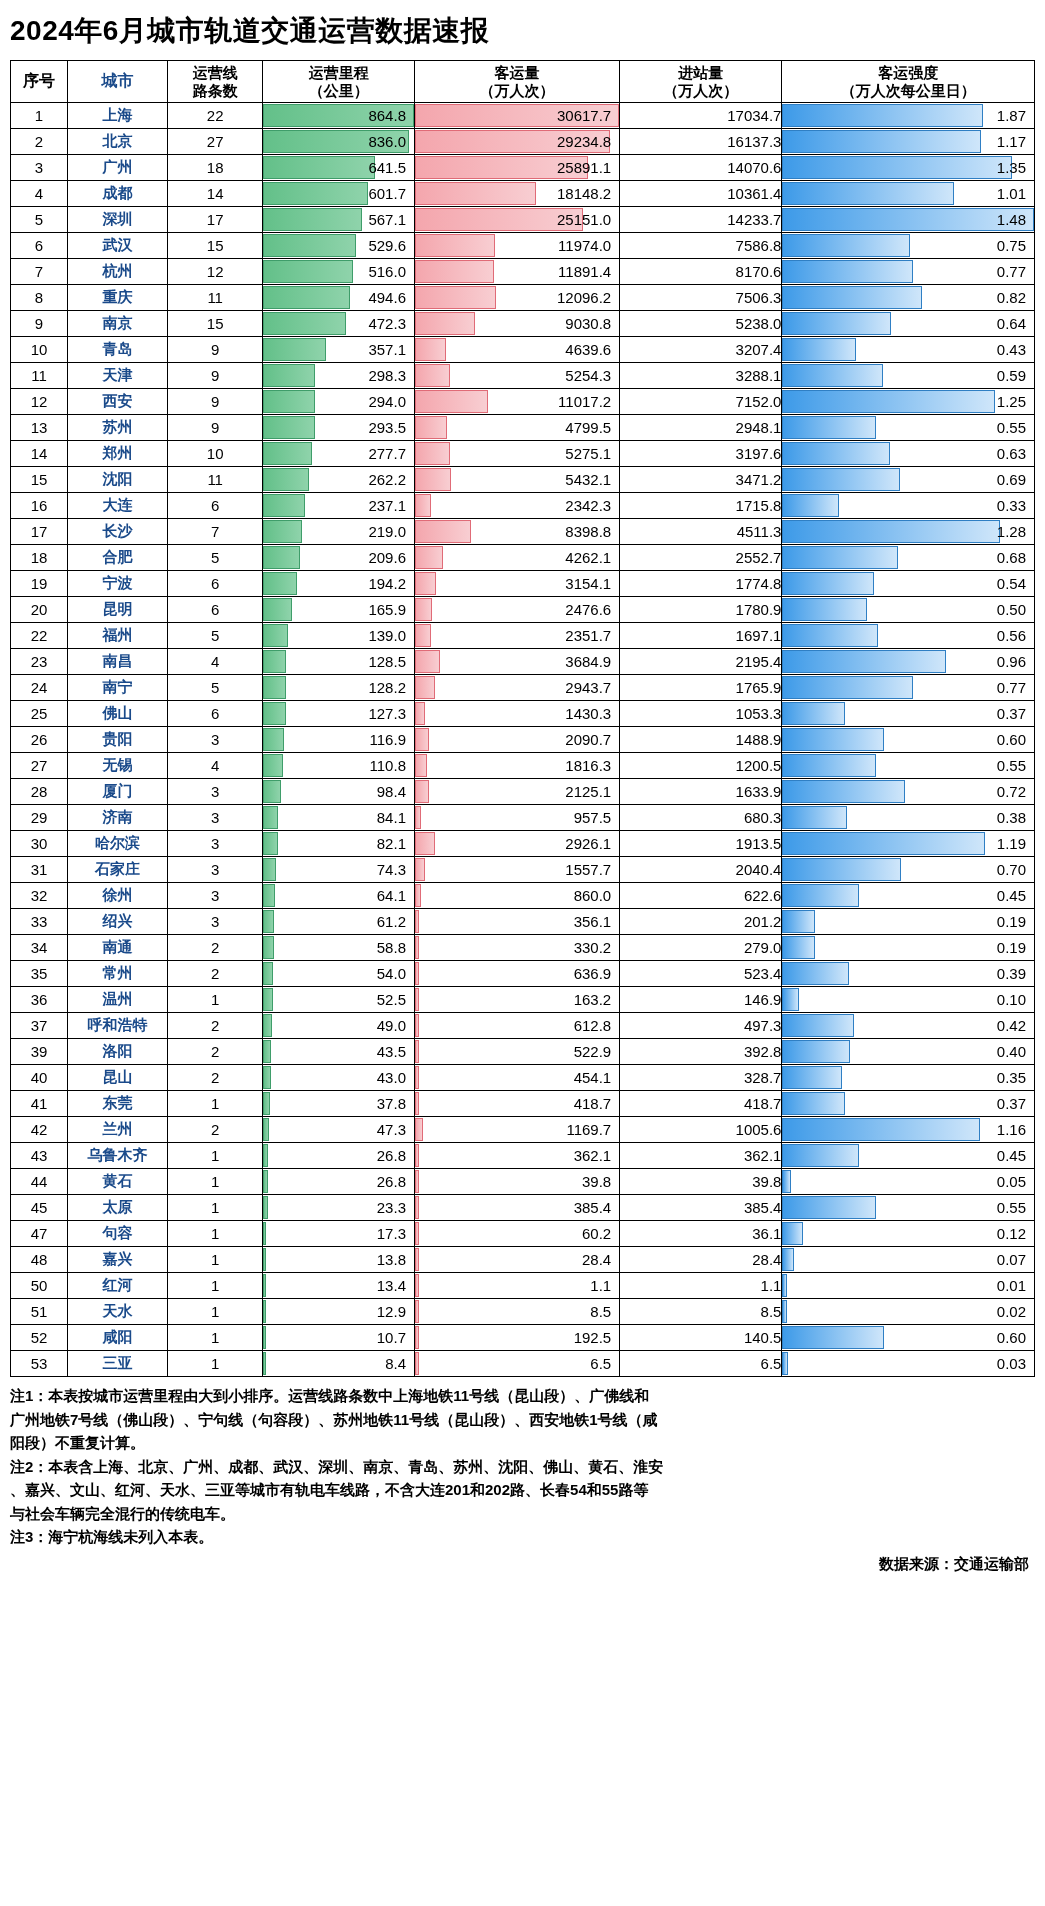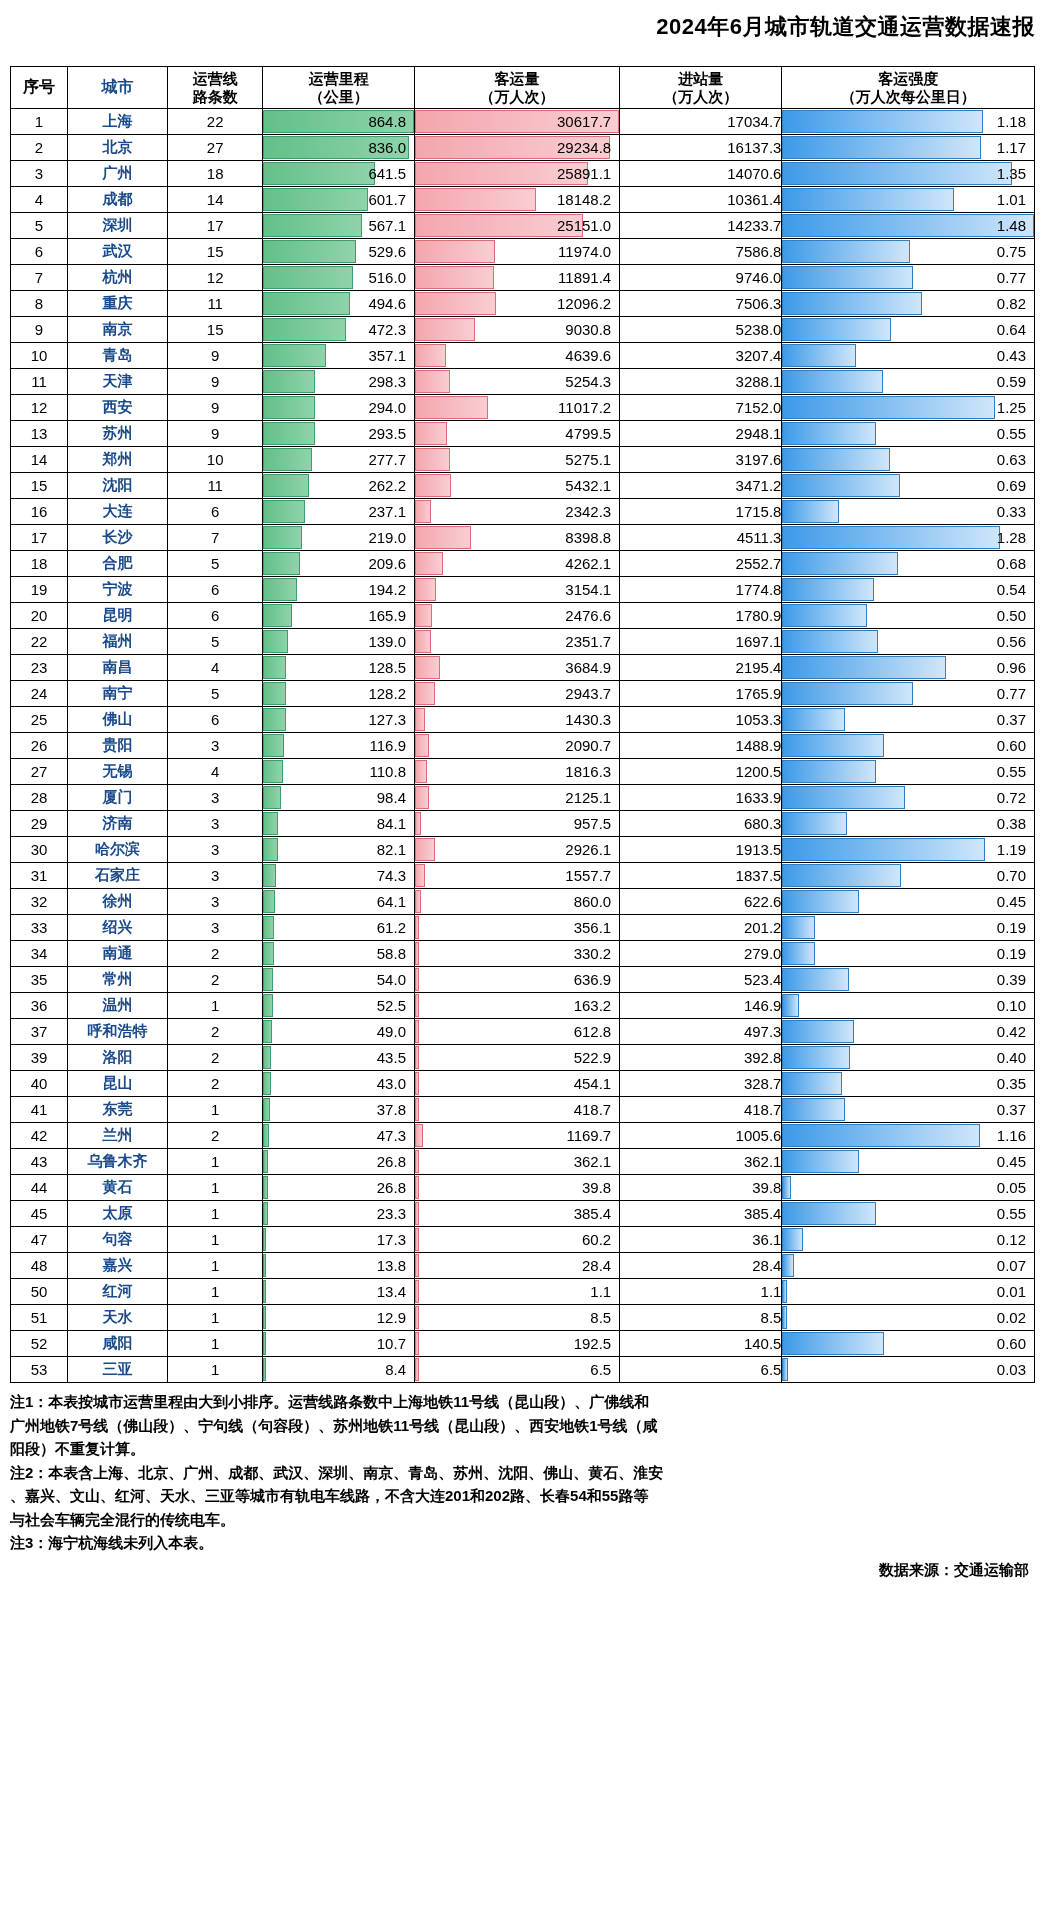--- a/index.html
+++ b/index.html
@@ -4,25 +4,25 @@
 <style>
   html,body{margin:0;padding:0;background:#ffffff;}
   body{
     width:1045px;
     font-family:"Liberation Sans","DejaVu Sans",sans-serif;
     color:#000;
     -webkit-font-smoothing:none;
   }
   .page{width:1045px;box-sizing:border-box;padding:6px 10px 10px 10px;}
   .title{
-    text-align:right;
-    font-size:22px;
+    text-align:left;
+    font-size:28px;
     font-weight:bold;
     letter-spacing:0.5px;
-    margin:6px 0 24px 0;
+    margin:6px 0 10px 0;
   }
   table.main{
     border-collapse:collapse;
     width:1025px;
     table-layout:fixed;
   }
   table.main th, table.main td{
     border:1px solid #000;
     padding:0;
     font-size:15px;
@@ -140,21 +140,21 @@
           <td class="c-bar c-pass">
             <div class="barwrap">
               <div class="bar red" style="width:100%"></div>
               <div class="val">30617.7</div>
             </div>
           </td>
           <td class="c-enter">17034.7</td>
           <td class="c-bar c-dens">
             <div class="barwrap">
               <div class="bar blue" style="width:79.72972972972973%"></div>
-              <div class="val">1.18</div>
+              <div class="val">1.87</div>
             </div>
           </td>
         </tr>
         <tr>
           <td class="c-idx">2</td>
           <td class="c-city">北京</td>
           <td class="c-lines">27</td>
           <td class="c-bar c-km">
             <div class="barwrap">
               <div class="bar green" style="width:96.66975023126734%"></div>
@@ -280,21 +280,21 @@
               <div class="bar green" style="width:59.66697502312673%"></div>
               <div class="val">516.0</div>
             </div>
           </td>
           <td class="c-bar c-pass">
             <div class="barwrap">
               <div class="bar red" style="width:38.838319011552144%"></div>
               <div class="val">11891.4</div>
             </div>
           </td>
-          <td class="c-enter">9746.0</td>
+          <td class="c-enter">8170.6</td>
           <td class="c-bar c-dens">
             <div class="barwrap">
               <div class="bar blue" style="width:52.02702702702703%"></div>
               <div class="val">0.77</div>
             </div>
           </td>
         </tr>
         <tr>
           <td class="c-idx">8</td>
           <td class="c-city">重庆</td>
@@ -832,21 +832,21 @@
               <div class="bar green" style="width:8.591581868640148%"></div>
               <div class="val">74.3</div>
             </div>
           </td>
           <td class="c-bar c-pass">
             <div class="barwrap">
               <div class="bar red" style="width:5.0875800598999925%"></div>
               <div class="val">1557.7</div>
             </div>
           </td>
-          <td class="c-enter">1837.5</td>
+          <td class="c-enter">2040.4</td>
           <td class="c-bar c-dens">
             <div class="barwrap">
               <div class="bar blue" style="width:47.2972972972973%"></div>
               <div class="val">0.70</div>
             </div>
           </td>
         </tr>
         <tr>
           <td class="c-idx">32</td>
           <td class="c-city">徐州</td>

